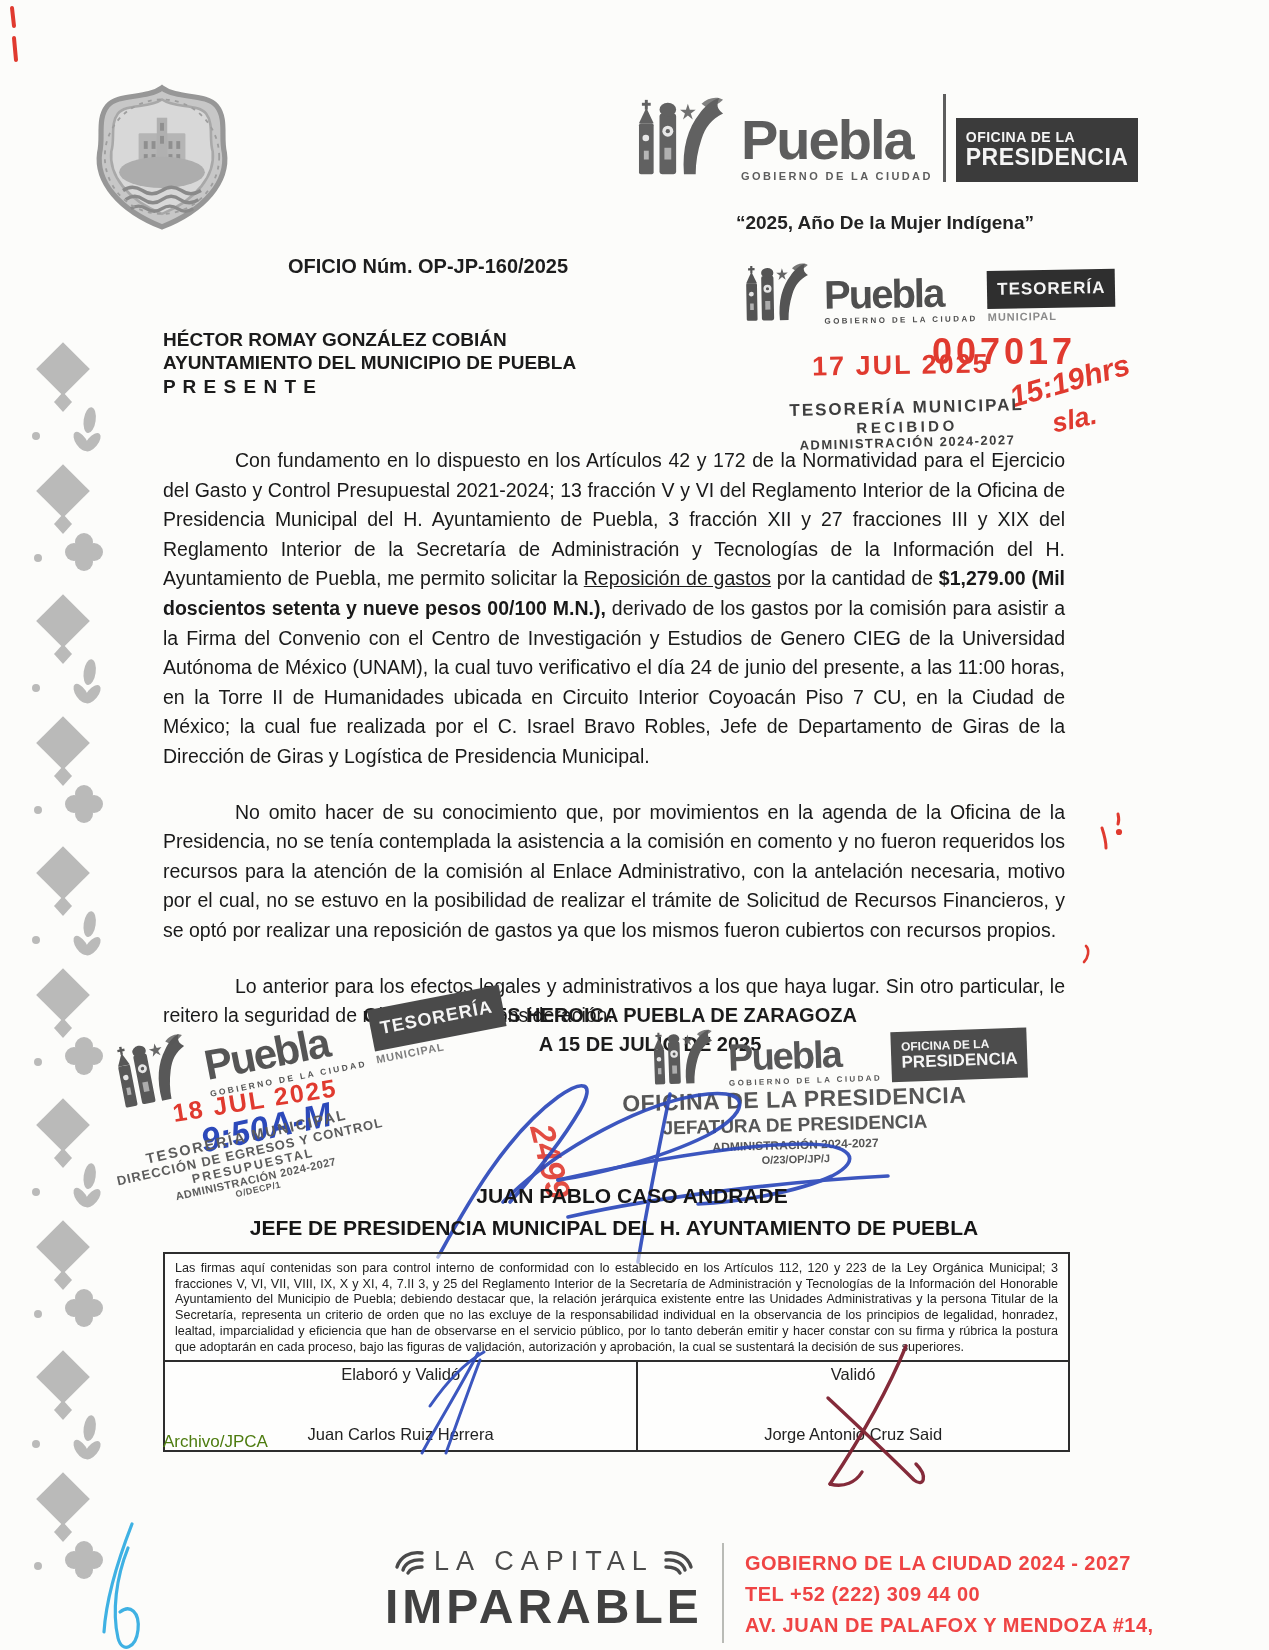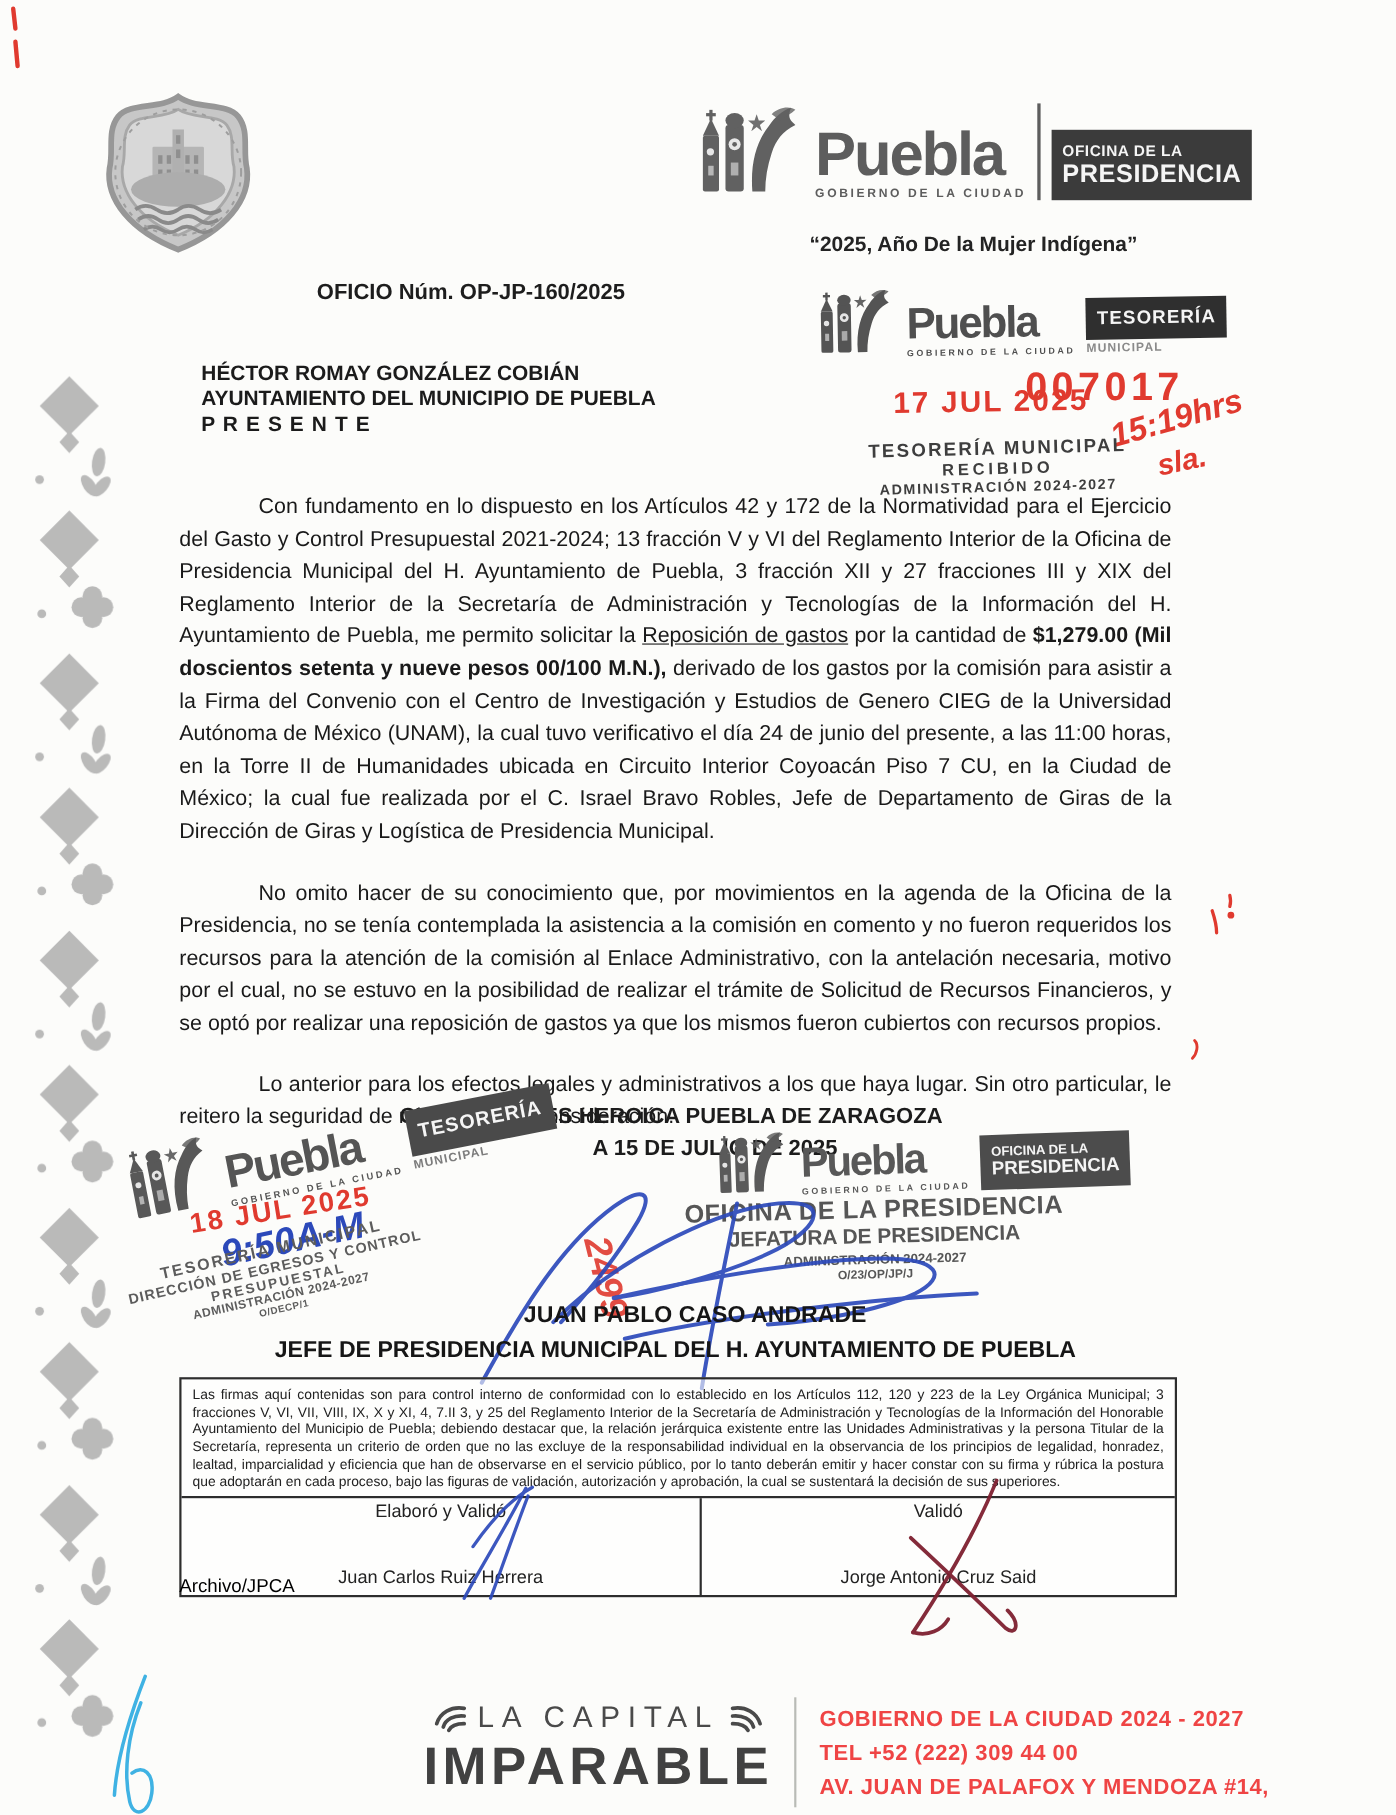--- a/index.html
+++ b/index.html
@@ -34,21 +34,21 @@
   .stamp-left-logo .pb-box .b1{font-size:18px;letter-spacing:1px;}
   .stamp-left-logo .pb-muni{font-size:11px;color:#7c7c7c;font-weight:bold;letter-spacing:1px;margin-top:2px;}
   .stamp-right-logo .pb-brand{font-size:38px;color:#585858;}
   .stamp-right-logo .pb-sub{font-size:8px;color:#585858;}
   .stamp-right-logo .pb-box{background:#4c4c4c;height:42px;}
   .stamp-right-logo .pb-box .b1{font-size:12px;}
   .stamp-right-logo .pb-box .b2{font-size:17px;}
   
   .quote{font-weight:bold;font-size:19px;color:#232323;}
   .oficio{font-weight:bold;font-size:20px;color:#1d1d1d;}
-  .recipient div{font-weight:bold;font-size:19px;line-height:23px;color:#1b1b1b;margin-left:20px;}
+  .recipient div{font-weight:bold;font-size:19px;line-height:23px;color:#1b1b1b;}
   .recipient .present{letter-spacing:1px;margin-top:1px;}
   .recv-stamp{text-align:center;color:#3e3e3e;transform:rotate(-1.5deg);}
   .recv-stamp .l1{font-size:17px;font-weight:bold;letter-spacing:2px;}
   .recv-stamp .l2{font-size:15px;font-weight:bold;letter-spacing:3.5px;}
   .recv-stamp .l3{font-size:13px;font-weight:bold;letter-spacing:1.5px;}
   .red{color:#e03a2f;}
   .stamp-date{font-weight:bold;letter-spacing:2px;}
   .hand{font-style:italic;font-weight:bold;}
   .bodytext{width:902px;font-size:19.5px;line-height:29.6px;text-align:justify;color:#191919;}
   .bodytext p{margin:0 0 26px 0;text-indent:72px;}
@@ -69,21 +69,21 @@
   .office-block .o4{font-size:11px;font-weight:bold;margin-top:1px;}
   .legal-box{width:903px;border:2px solid #2d2d2d;background:rgba(255,255,255,.6);}
   .legal-text{padding:7px 10px 5px 10px;font-size:12.6px;line-height:15.7px;text-align:justify;color:#222;}
   .sig-table{display:flex;border-top:2px solid #2d2d2d;height:88px;}
   .sig-cell{display:flex;flex-direction:column;justify-content:space-between;align-items:center;
             padding:3px 0 6px 0;}
   .sig-cell.c1{width:52.3%;}
   .sig-cell.c2{width:47.7%;border-left:2px solid #2d2d2d;}
   .sig-head{font-size:16.5px;color:#222;}
   .sig-name{font-size:16.5px;color:#222;}
-  .archive{font-size:17px;color:#000000;}
+  .archive{font-size:17px;color:#4d7c0f;}
   .footer-info div{font-size:20px;line-height:31px;color:#ef4444;letter-spacing:.5px;font-weight:bold;}
   .cap-row{display:flex;align-items:center;gap:8px;}
   .cap-word{font-size:27px;font-weight:normal;letter-spacing:7px;color:#4a4a4a;}
   .cap-impa{font-size:48px;font-weight:800;letter-spacing:4px;color:#414141;text-align:center;margin-top:2px;}
   .vdiv{width:2px;background:#b9bbb6;}
 </style>
 </head>
 <body>
 
 <div class="page">

